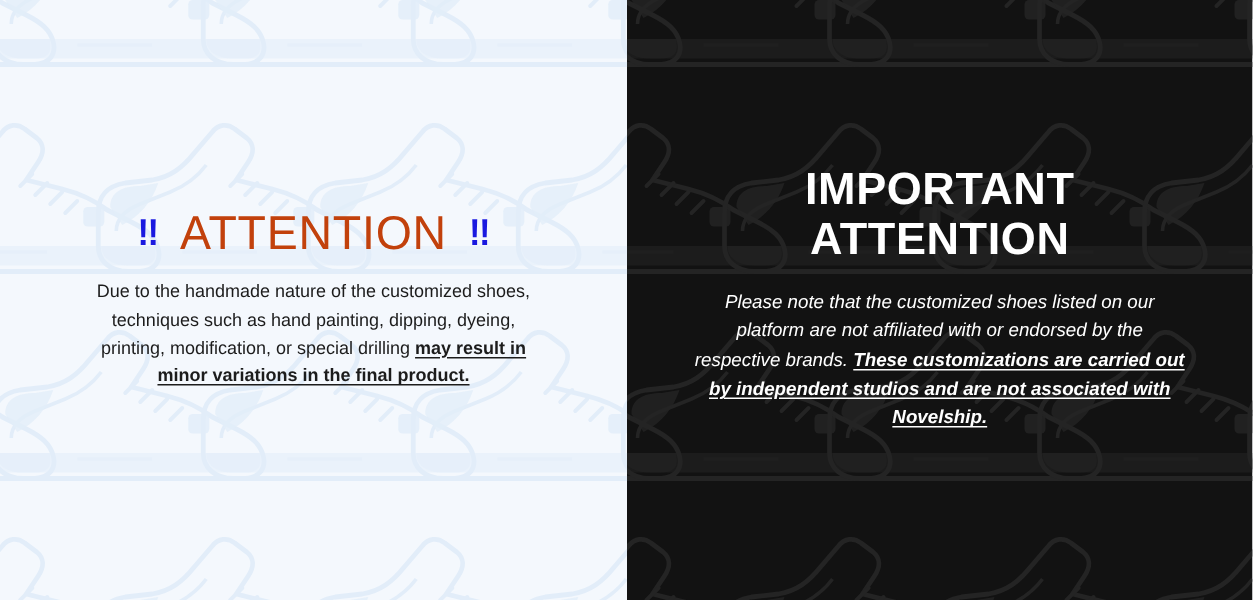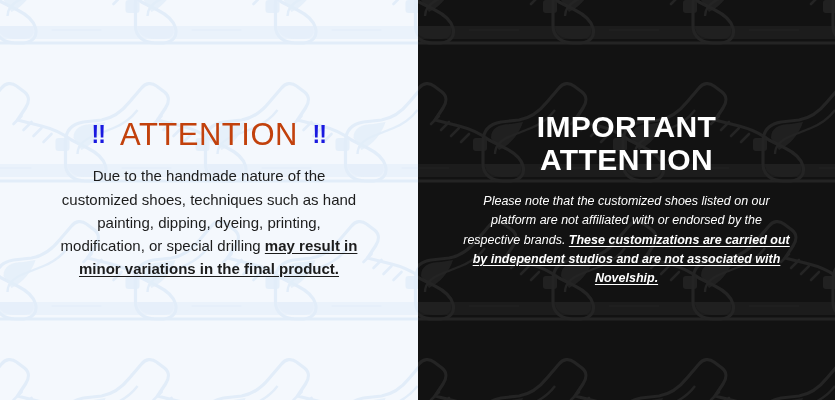--- a/index.html
+++ b/index.html
@@ -71,21 +71,21 @@
     font-size: 31px;
     font-weight: 400;
     letter-spacing: 0.5px;
     font-family: "Liberation Sans", sans-serif;
     transform: scaleY(1.02);
     white-space: nowrap;
   }
 
   .body-left {
     color: #1c1c1c;
-    font-size: 15px;
+    font-size: 12px;
     line-height: 1.55;
     max-width: 310px;
     margin: 0 auto;
     font-family: "Liberation Sans", sans-serif;
     font-weight: 400;
   }
   .body-left .emph {
     font-weight: 700;
     text-decoration: underline;
     text-underline-offset: 2px;

